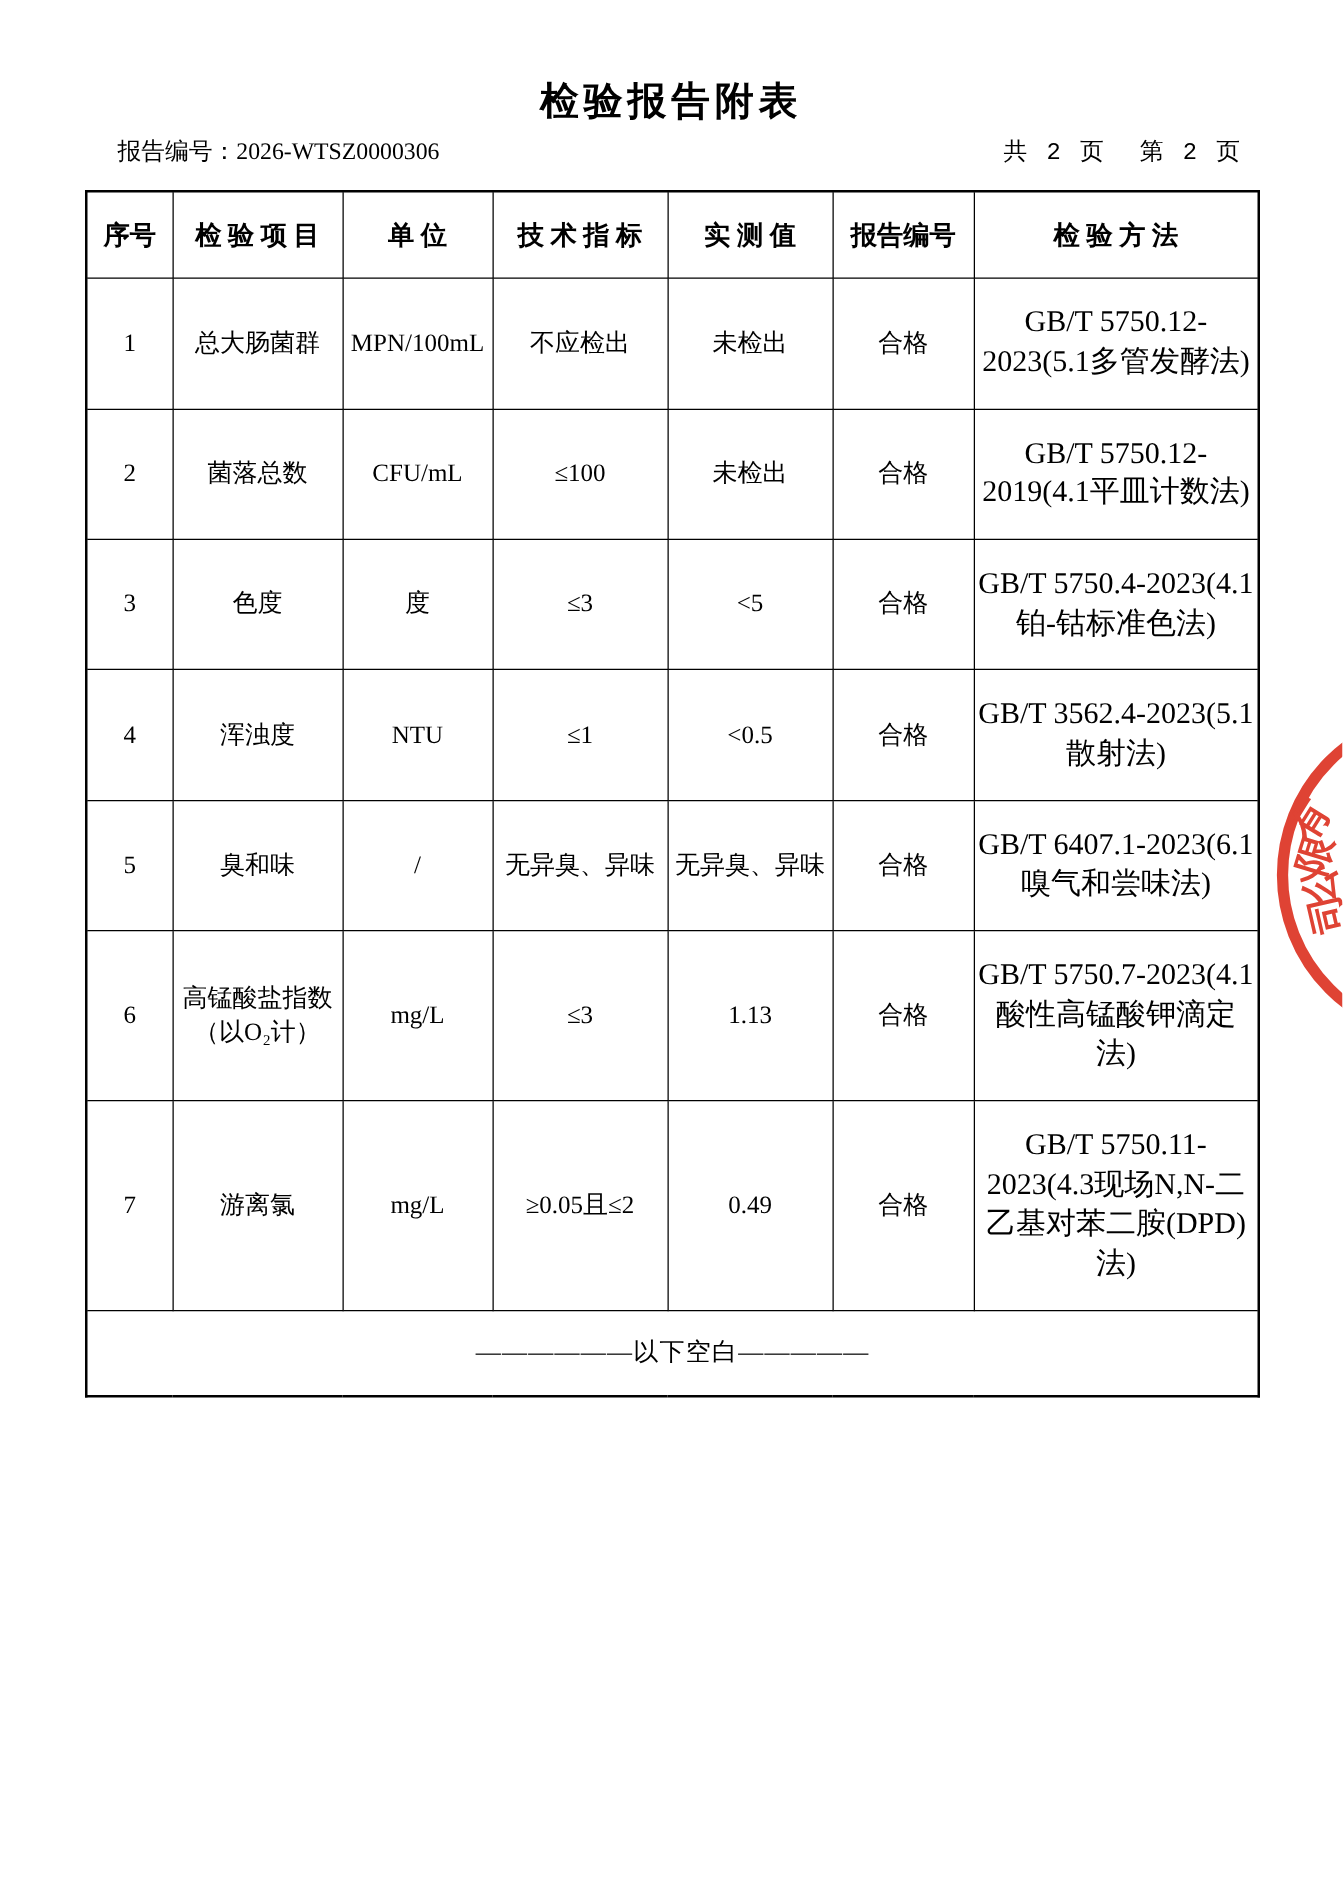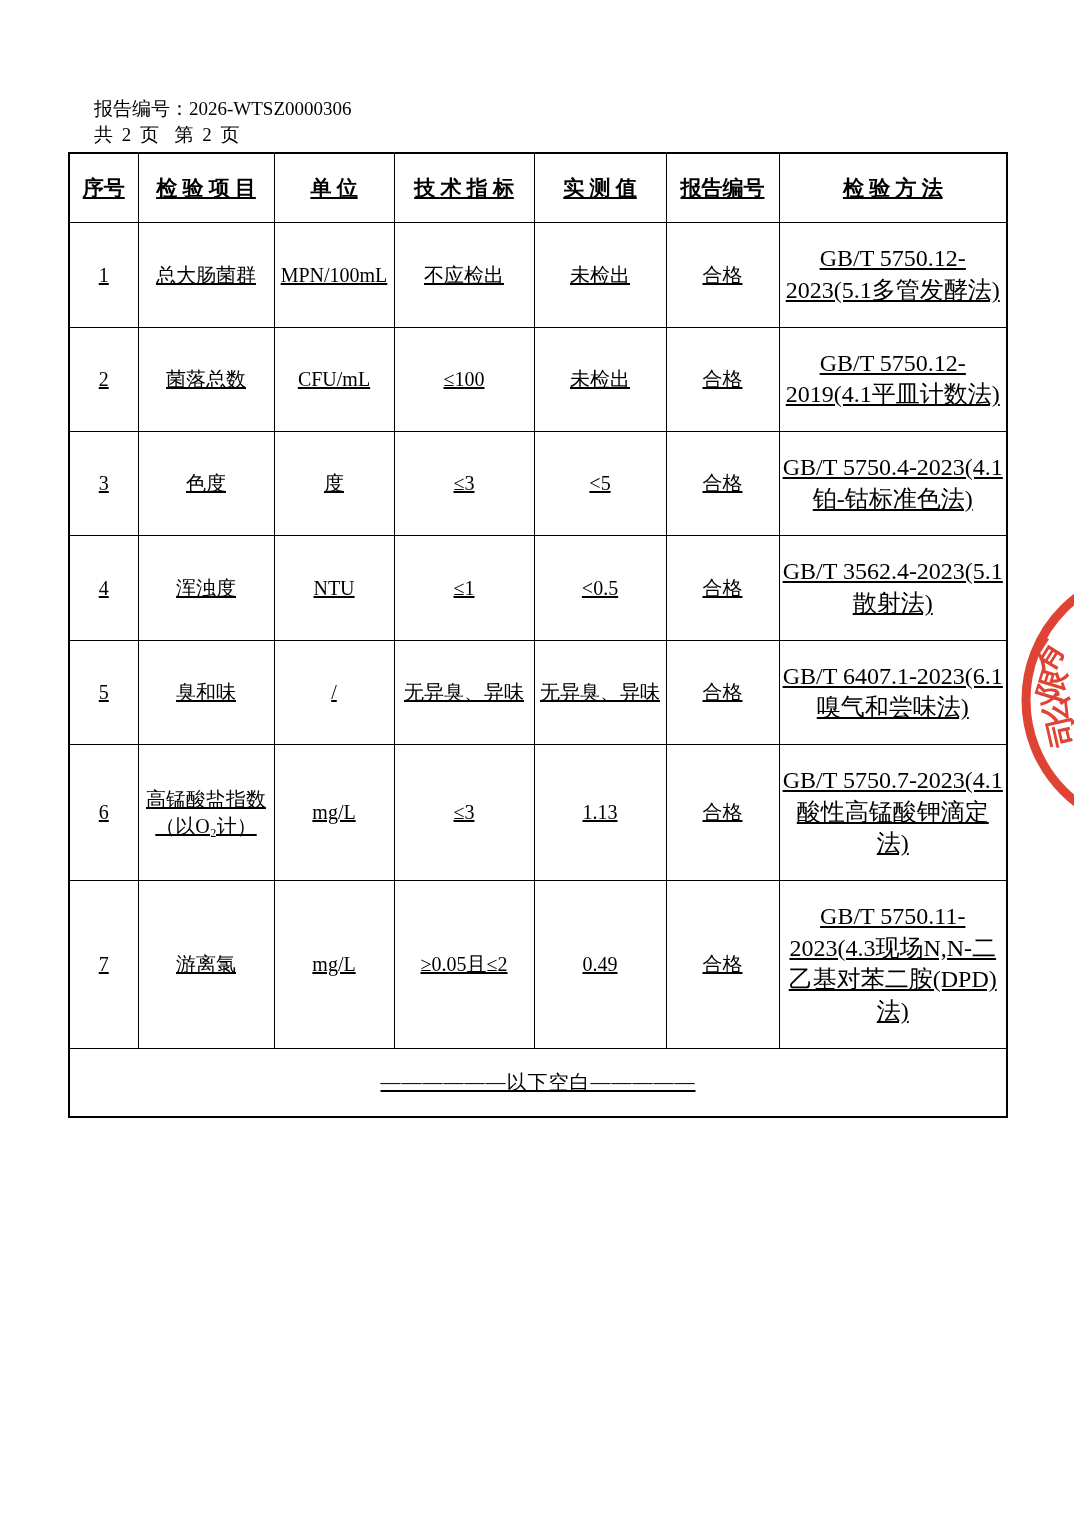--- a/index.html
+++ b/index.html
@@ -17,49 +17,47 @@
     position: absolute;
     top: 60px; left: 0; width: 100%;
     text-align: center;
     font-size: 31px;
     font-weight: bold;
     letter-spacing: 4px;
   }
 
   .meta-row {
     position: absolute;
-    top: 96px; left: 68px; width: 938px;
+    top: 108px; left: 68px; width: 938px;
     display: flex;
     justify-content: space-between;
     align-items: baseline;
     font-size: 19px;
     padding: 0 12px 0 26px;
-    flex-direction: column;
   }
   .meta-left { white-space: pre; }
-  .meta-right { white-space: pre; letter-spacing: 2px; }
+  .meta-right { white-space: pre; letter-spacing: 2px; font-family: Liberation Mono, monospace; }
 
   table.report {
     position: absolute;
     top: 152px; left: 68px;
     width: 938px;
     border-collapse: collapse;
     table-layout: fixed;
     background: #fff;
   }
   table.report th, table.report td {
     border: 1.6px solid #000;
     text-align: center;
     vertical-align: middle;
     font-size: 20px;
     padding: 20px 3px;
     line-height: 1.35;
     word-wrap: break-word;
     overflow-wrap: break-word;
-    text-decoration: underline;
   }
   table.report { border: 2.5px solid #000; }
   table.report thead th {
     font-weight: bold;
     font-size: 21px;
     height: 46px;
     white-space: pre;
   }
   table.report tbody tr.data-row td { height: 78px; }
   table.report tbody tr.data-row.tall td { height: 86px; }
@@ -80,20 +78,21 @@
     font-family: "Liberation Serif", "DejaVu Serif", serif;
     font-weight: bold;
     font-size: 31px;
   }
 </style>
 </head>
 <body>
 
 <div class="page">
 
+  <div class="doc-title">检验报告附表</div>
 
   <div class="meta-row">
     <div class="meta-left"><span>报告编号：</span><span>2026-WTSZ0000306</span></div>
     <div class="meta-right">共 2 页  第 2 页</div>
   </div>
 
   <table class="report">
     <colgroup>
       <col style="width:69px">
         <col style="width:136px">

